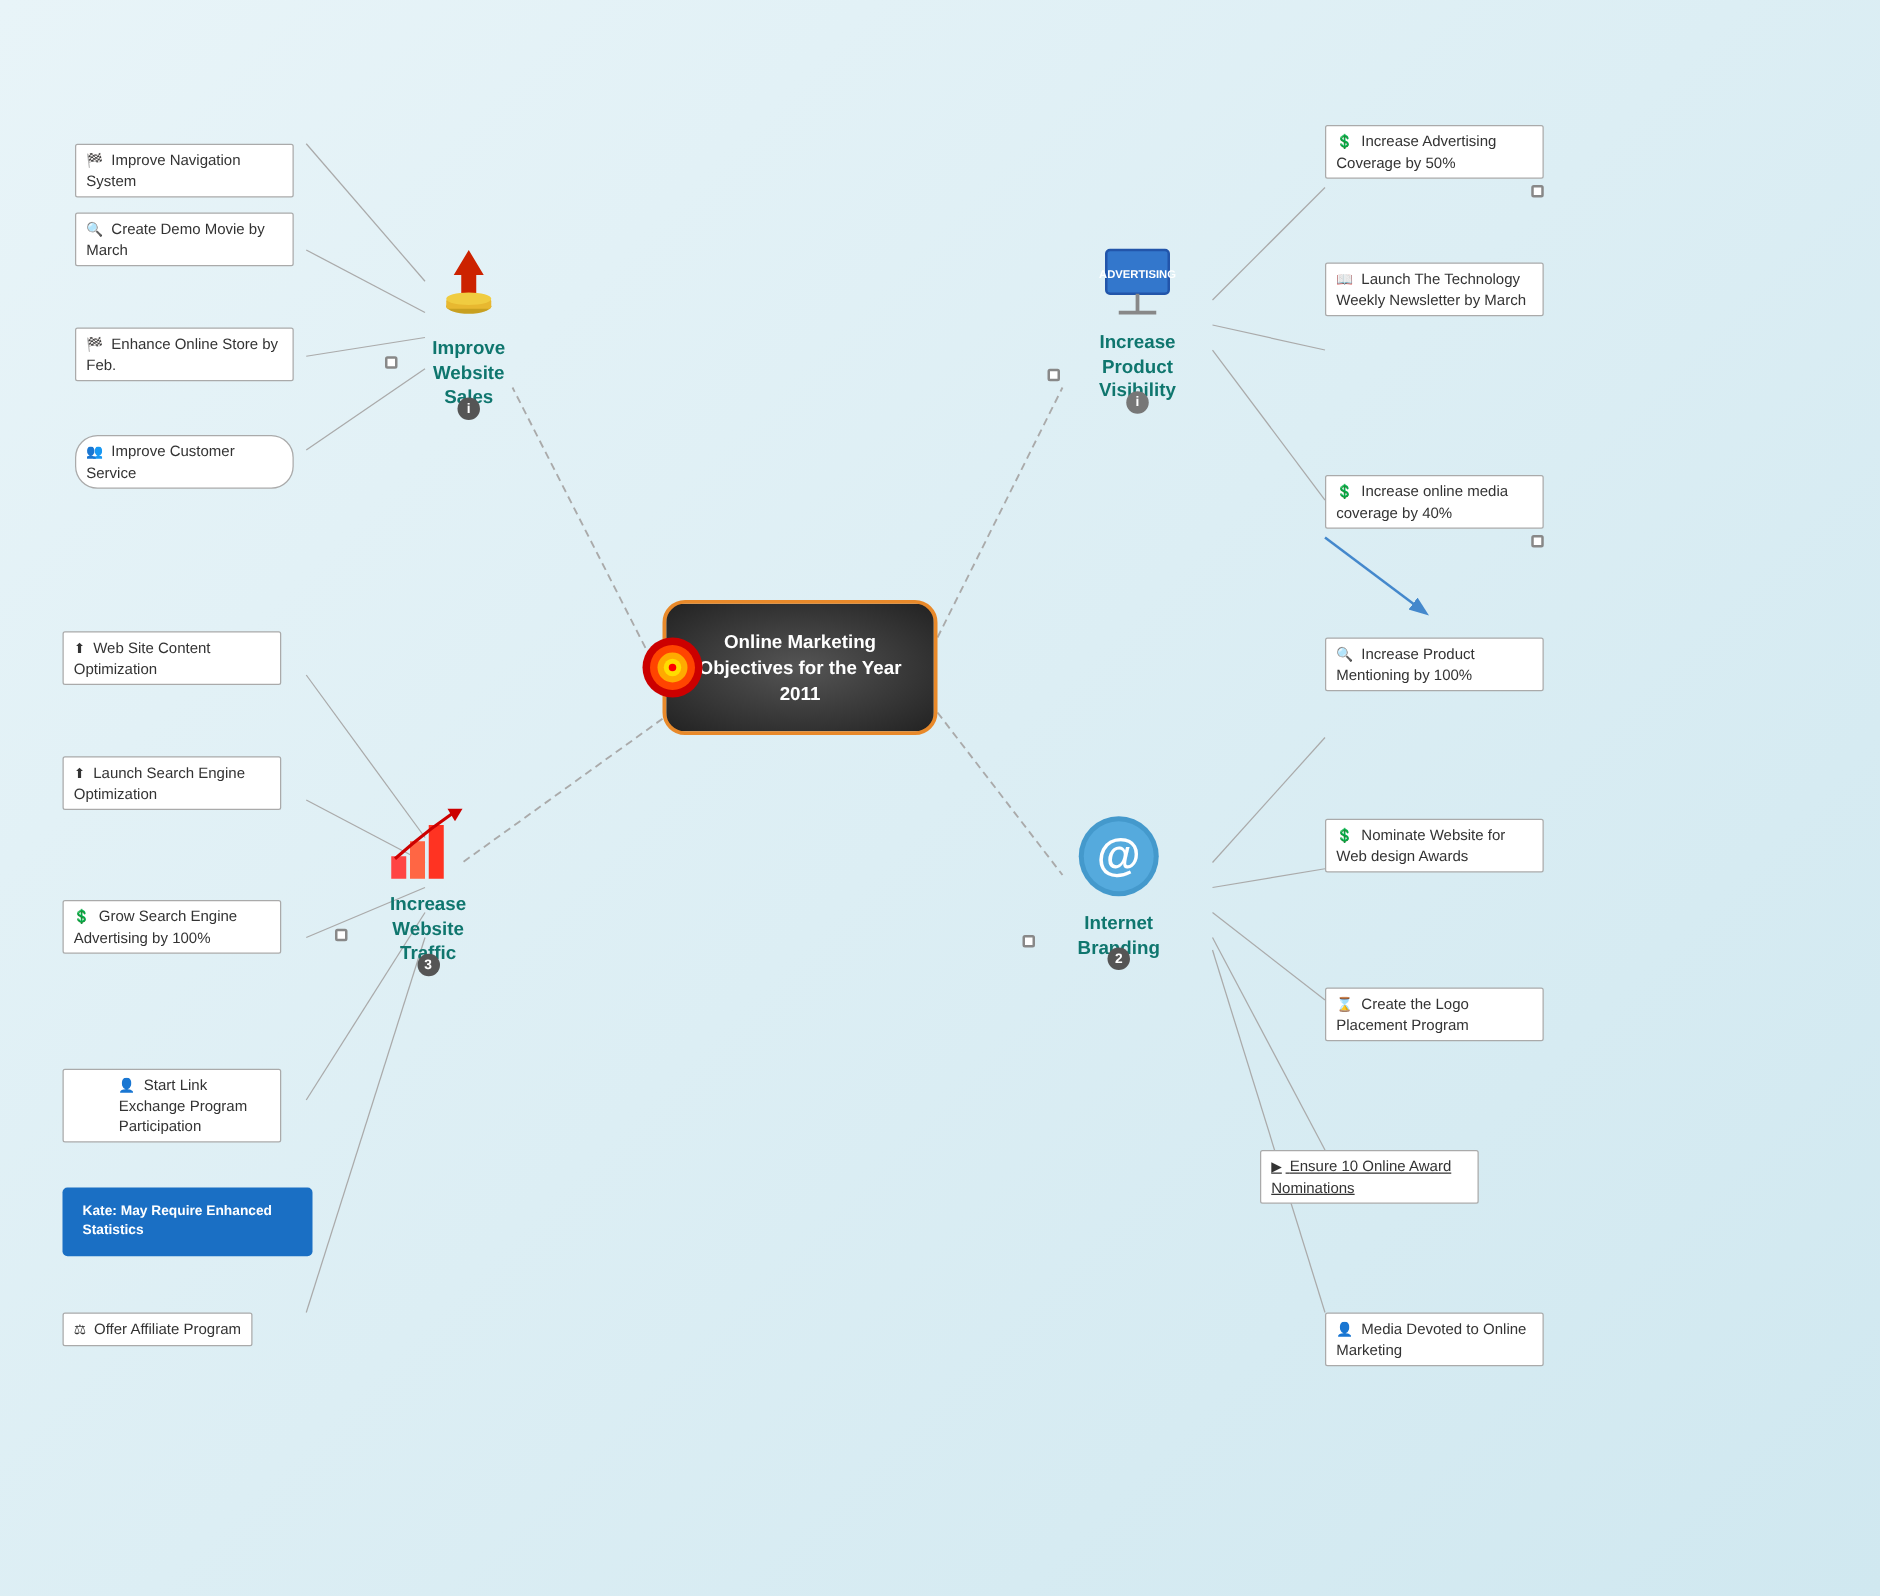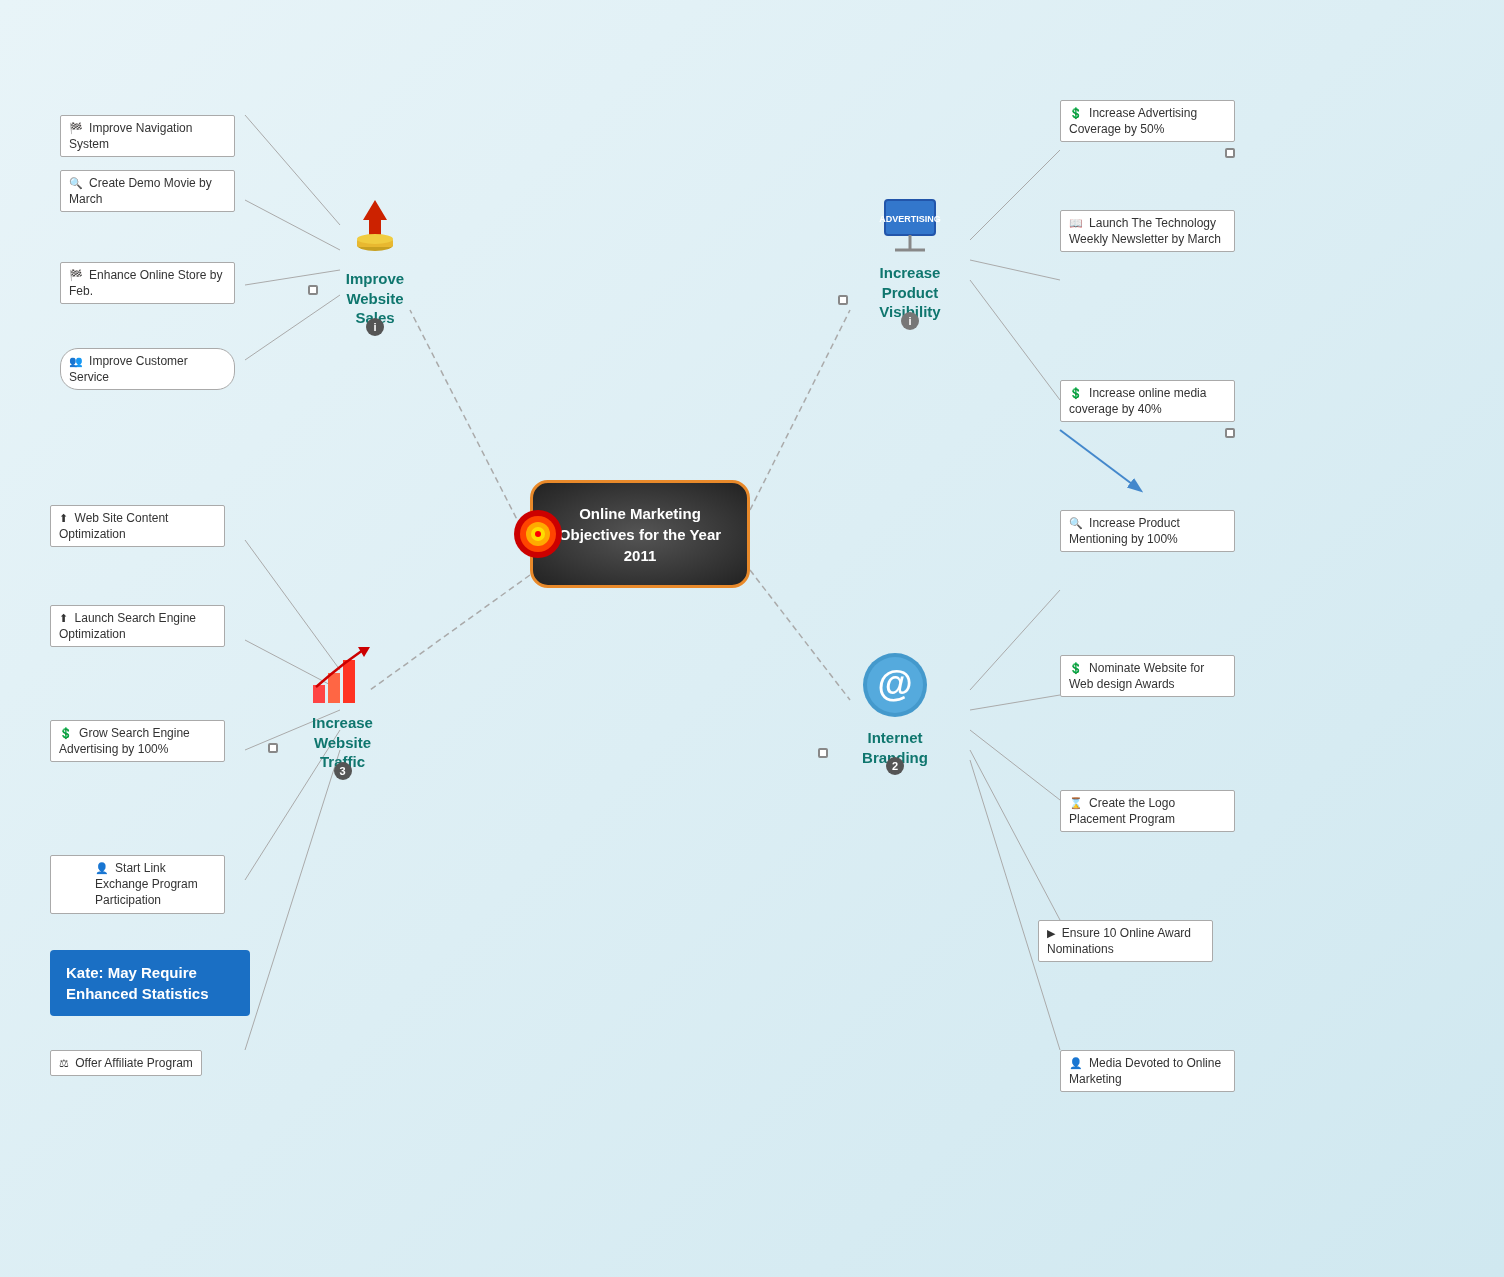--- a/index.html
+++ b/index.html
@@ -100,21 +100,21 @@
       pointer-events: none;
       z-index: 2;
     }
 
     
     .note-box {
       position: absolute;
       background: #1a6fc4;
       color: white;
       font-weight: bold;
-      font-size: 15px;
+      font-size: 11px;
       padding: 12px 16px;
       border-radius: 4px;
       line-height: 1.4;
       z-index: 9;
     }
 
     
     .expand-dot {
       position: absolute;
       width: 10px;
@@ -271,21 +271,21 @@
   <div class="subtopic" style="left:1060px;top:655px;">
     <span class="sub-icon">💲</span>
     <span>Nominate Website for Web design Awards</span>
   </div>
 
   <div class="subtopic" style="left:1060px;top:790px;">
     <span class="sub-icon">⌛</span>
     <span>Create the Logo Placement Program</span>
   </div>
 
-  <div class="subtopic" style="left:1038px;top:920px;">
+  <div class="subtopic" style="left:1008px;top:920px;text-decoration:underline;">
     <span class="sub-icon">▶</span>
     <span>Ensure 10 Online Award Nominations</span>
   </div>
 
   <div class="subtopic" style="left:1060px;top:1050px;">
     <span class="sub-icon">👤</span>
     <span>Media Devoted to Online Marketing</span>
   </div>
 
   <div class="topic-node" style="left:270px;top:645px;width:145px;">

